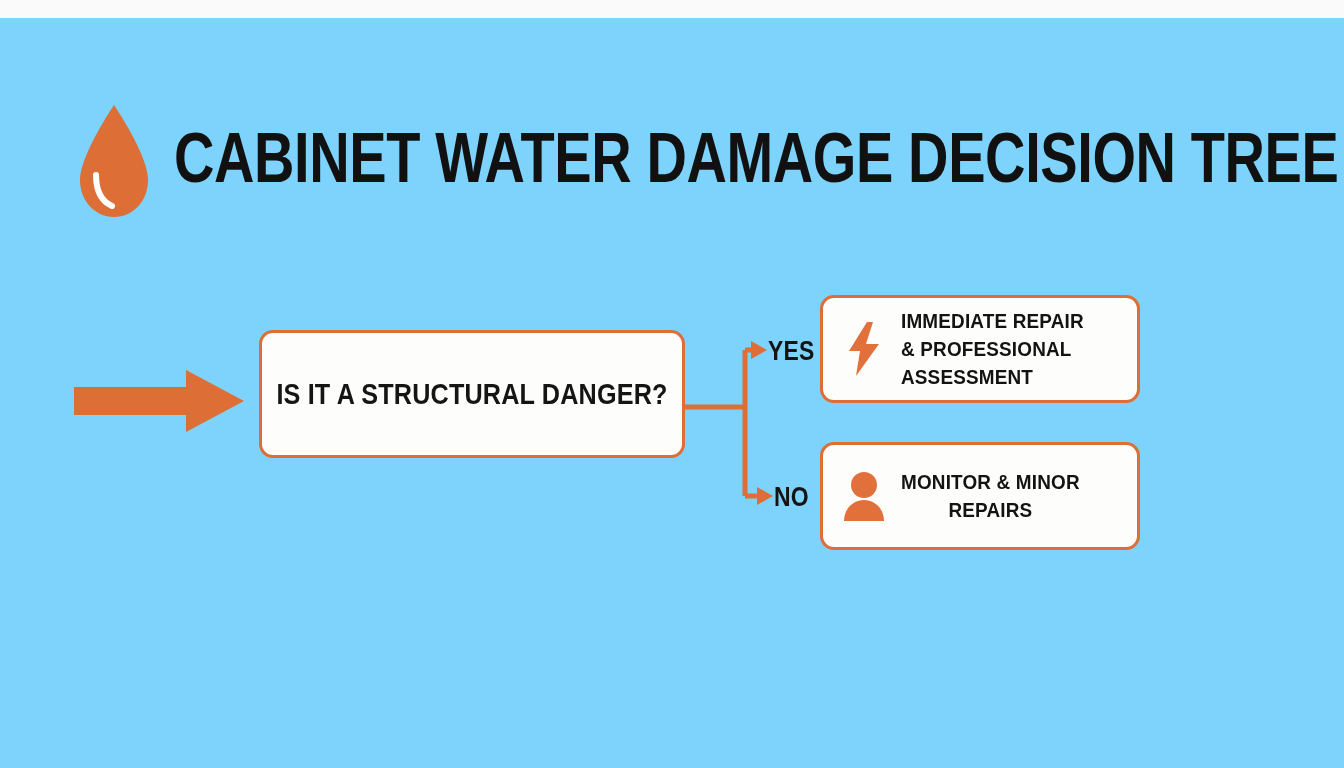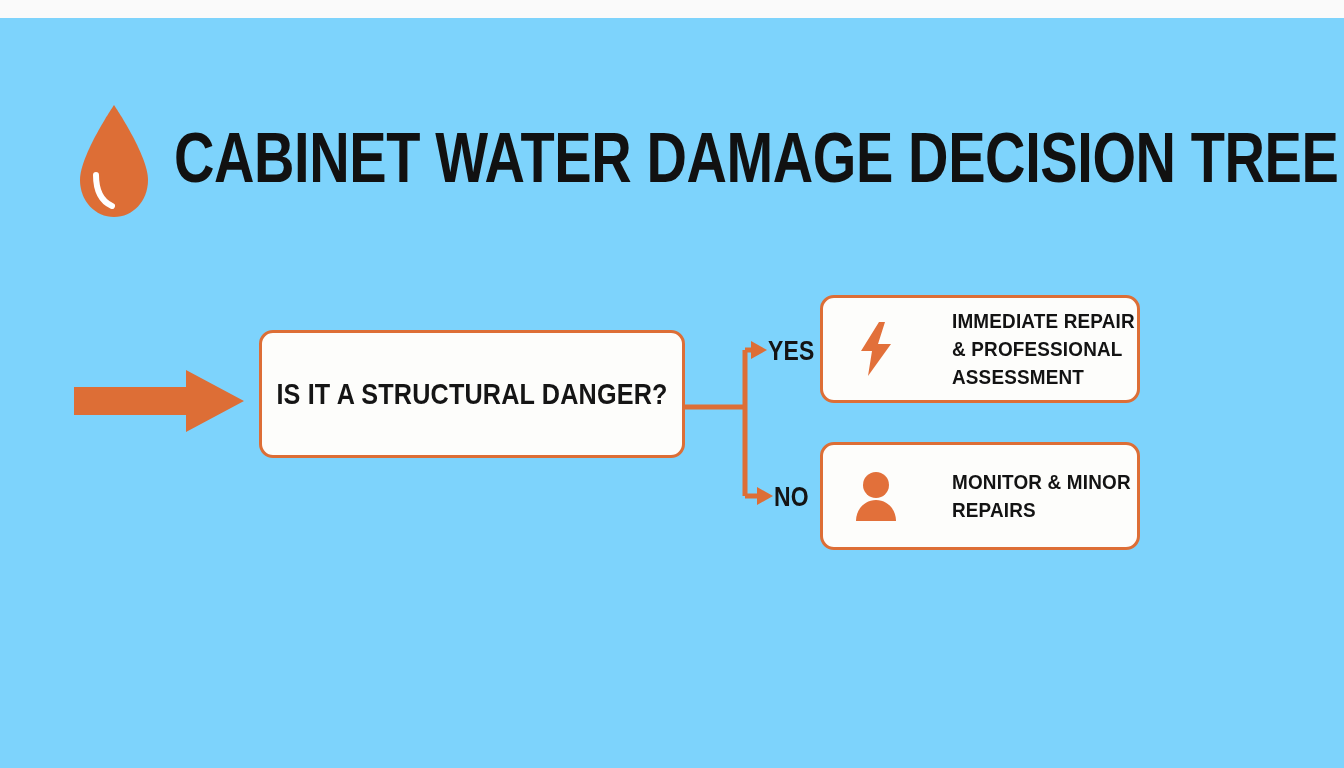--- a/index.html
+++ b/index.html
@@ -92,31 +92,30 @@
     color: #151515;
     white-space: nowrap;
     transform: scaleX(0.84);
   }
 
   .outcome-box {
     width: 320px;
     left: 820px;
   }
   #outcome-yes-box { top: 277px; height: 108px; }
-  #outcome-no-box  { top: 424px; height: 108px; }
+  #outcome-no-box  { top: 424px; height: 108px; text-align: center; }
 
   .outcome-inner {
     position: absolute;
     left: 0; top: 0;
     width: 100%; height: 100%;
     display: flex;
     align-items: center;
-    padding-left: 32px;
+    padding-left: 20px;
     box-sizing: border-box;
-    gap: 39px;
   }
   .outcome-icon {
     flex: 0 0 auto;
     width: 42px;
     height: 54px;
     margin-right: 16px;
     display: flex;
     align-items: center;
     justify-content: center;
   }

